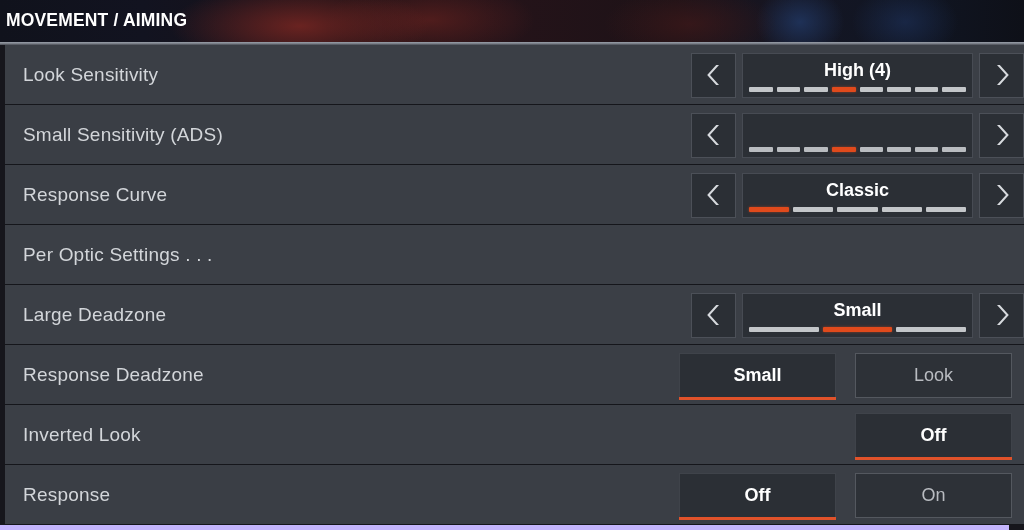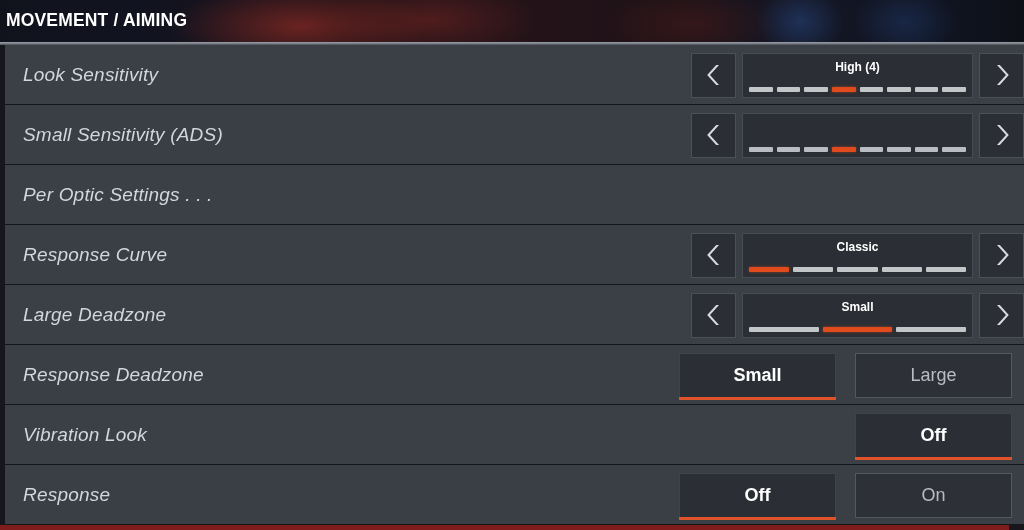--- a/index.html
+++ b/index.html
@@ -9,21 +9,21 @@
     height: 530px;
     overflow: hidden;
     background: #16161c;
     font-family: "Liberation Sans", sans-serif;
   }
 
   #app {
     position: relative;
     width: 1009px;
     height: 530px;
-    background: #7f1d1d;
+    background: #c4b5fd;
   }
 
   
   .header {
     position: relative;
     width: 1024px;
     height: 45px;
     overflow: hidden;
     background:
       radial-gradient(ellipse 180px 60px at 300px 26px, rgba(120,38,34,0.85) 0%, rgba(120,38,34,0) 72%),
@@ -71,21 +71,20 @@
   }
   .row.alt { background: #3a3e45; }
 
   .row-label {
     font-size: 19px;
     color: #d3d6da;
     padding-left: 18px;
     letter-spacing: 0.2px;
     white-space: nowrap;
     flex: 0 0 auto;
-    font-style: italic;
   }
 
   .row-control {
     position: absolute;
     right: 0;
     top: 0;
     height: 60px;
     display: flex;
     align-items: center;
   }
@@ -111,21 +110,21 @@
     background: #2b2f35;
     border: 1px solid #474b53;
     margin: 0 6px;
     flex: 0 0 auto;
   }
   .slider-value {
     position: absolute;
     left: 0; right: 0;
     top: 6px;
     text-align: center;
-    font-size: 12px;
+    font-size: 18px;
     font-weight: bold;
     color: #ffffff;
     white-space: nowrap;
   }
   .segments {
     position: absolute;
     left: 6px;
     right: 6px;
     bottom: 5px;
     height: 5px;
@@ -246,23 +245,20 @@
           </div>
           <div class="arrow-btn">
             <span>
               <svg width="20" height="24" viewBox="0 0 20 24">
                 <path d="M5 2 L14 12 L5 22 L7.8 22 L16.8 12 L7.8 2 Z" fill="#d7dade"></path>
               </svg>
             </span>
           </div>
         </div>
       </div>
-      <div class="row">
-        <div class="row-label">Per Optic Settings . . .</div>
-      </div>
       <div class="row alt">
         <div class="row-label">Response Curve</div>
         <div class="row-control">
           <div class="arrow-btn">
             <span>
               <svg width="20" height="24" viewBox="0 0 20 24">
                 <path d="M15 2 L6 12 L15 22 L12.2 22 L3.2 12 L12.2 2 Z" fill="#d7dade"></path>
               </svg>
             </span>
           </div>
@@ -279,20 +275,23 @@
           <div class="arrow-btn">
             <span>
               <svg width="20" height="24" viewBox="0 0 20 24">
                 <path d="M5 2 L14 12 L5 22 L7.8 22 L16.8 12 L7.8 2 Z" fill="#d7dade"></path>
               </svg>
             </span>
           </div>
         </div>
       </div>
       <div class="row">
+        <div class="row-label">Per Optic Settings . . .</div>
+      </div>
+      <div class="row">
         <div class="row-label">Large Deadzone</div>
         <div class="row-control">
           <div class="arrow-btn">
             <span>
               <svg width="20" height="24" viewBox="0 0 20 24">
                 <path d="M15 2 L6 12 L15 22 L12.2 22 L3.2 12 L12.2 2 Z" fill="#d7dade"></path>
               </svg>
             </span>
           </div>
           <div class="slider-panel">
@@ -310,26 +309,26 @@
               </svg>
             </span>
           </div>
         </div>
       </div>
       <div class="row alt">
         <div class="row-label">Response Deadzone</div>
         <div class="row-control">
           <div class="toggle-group">
             <div class="toggle-btn selected">Small</div>
-            <div class="toggle-btn">Large</div>
+            <div class="toggle-btn">Look</div>
           </div>
         </div>
       </div>
       <div class="row">
-        <div class="row-label">Vibration Look</div>
+        <div class="row-label">Inverted Look</div>
         <div class="row-control">
           <div class="toggle-group">
             <div class="toggle-btn selected">Off</div>
           </div>
         </div>
       </div>
       <div class="row alt">
         <div class="row-label">Response</div>
         <div class="row-control">
           <div class="toggle-group">

